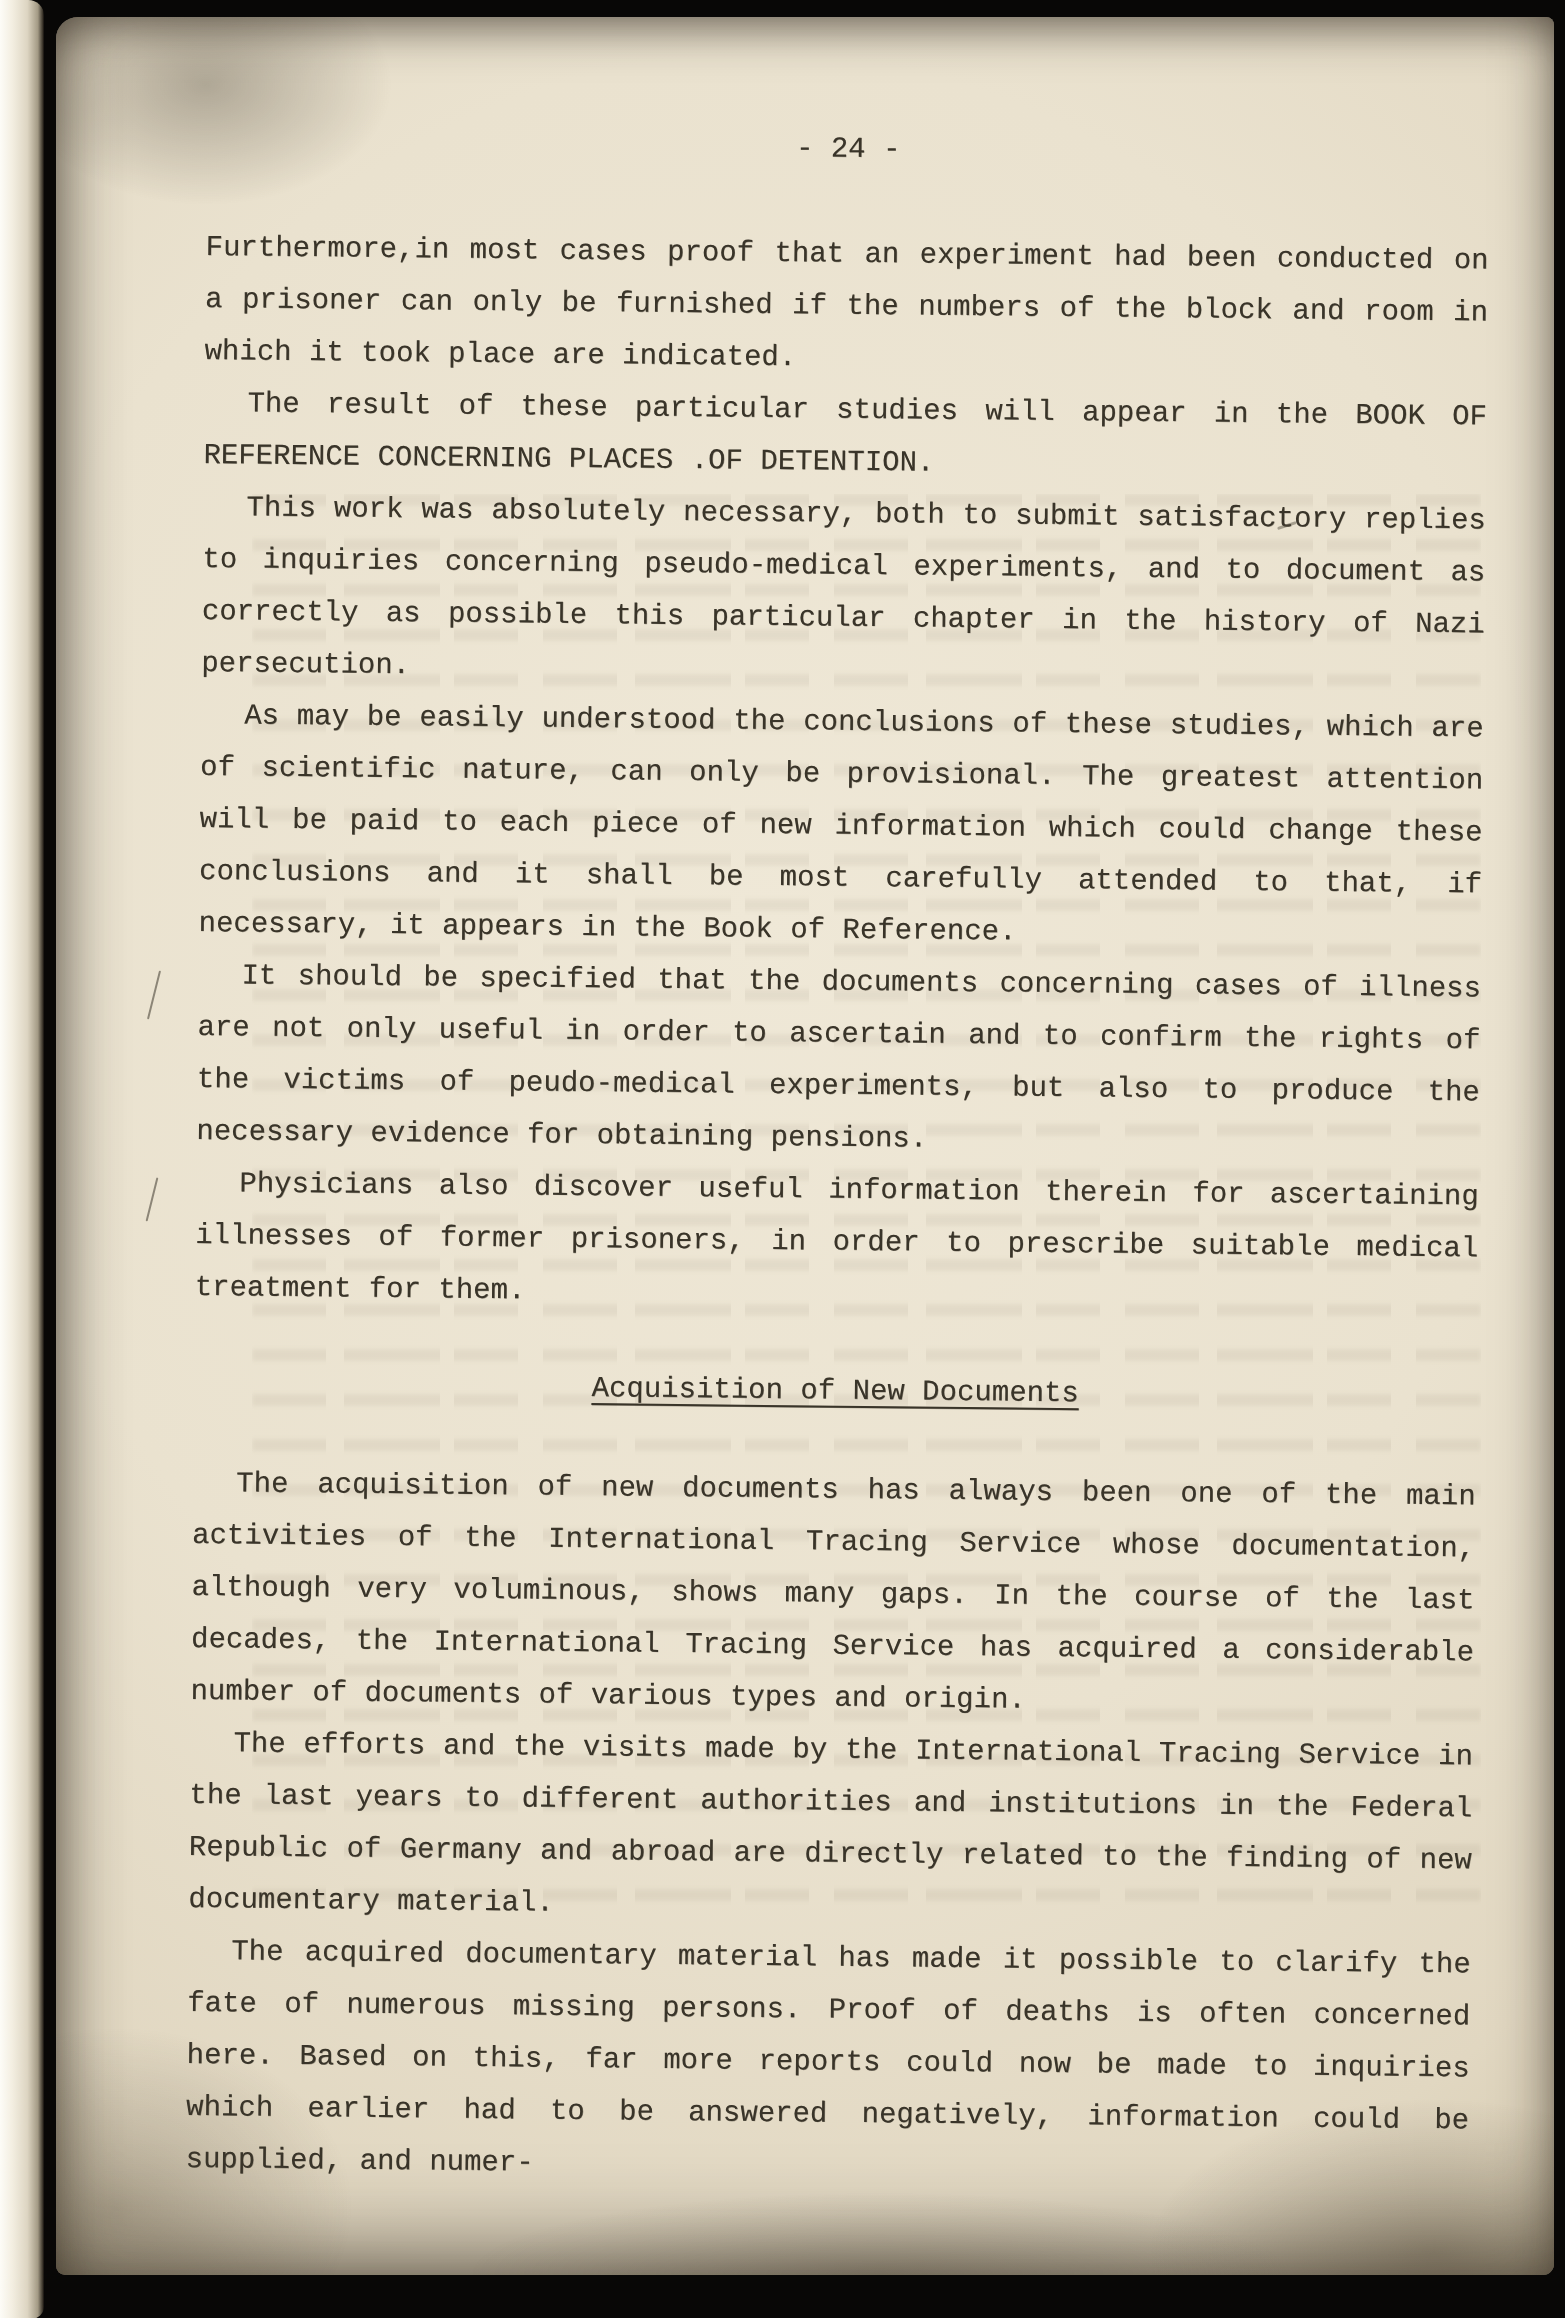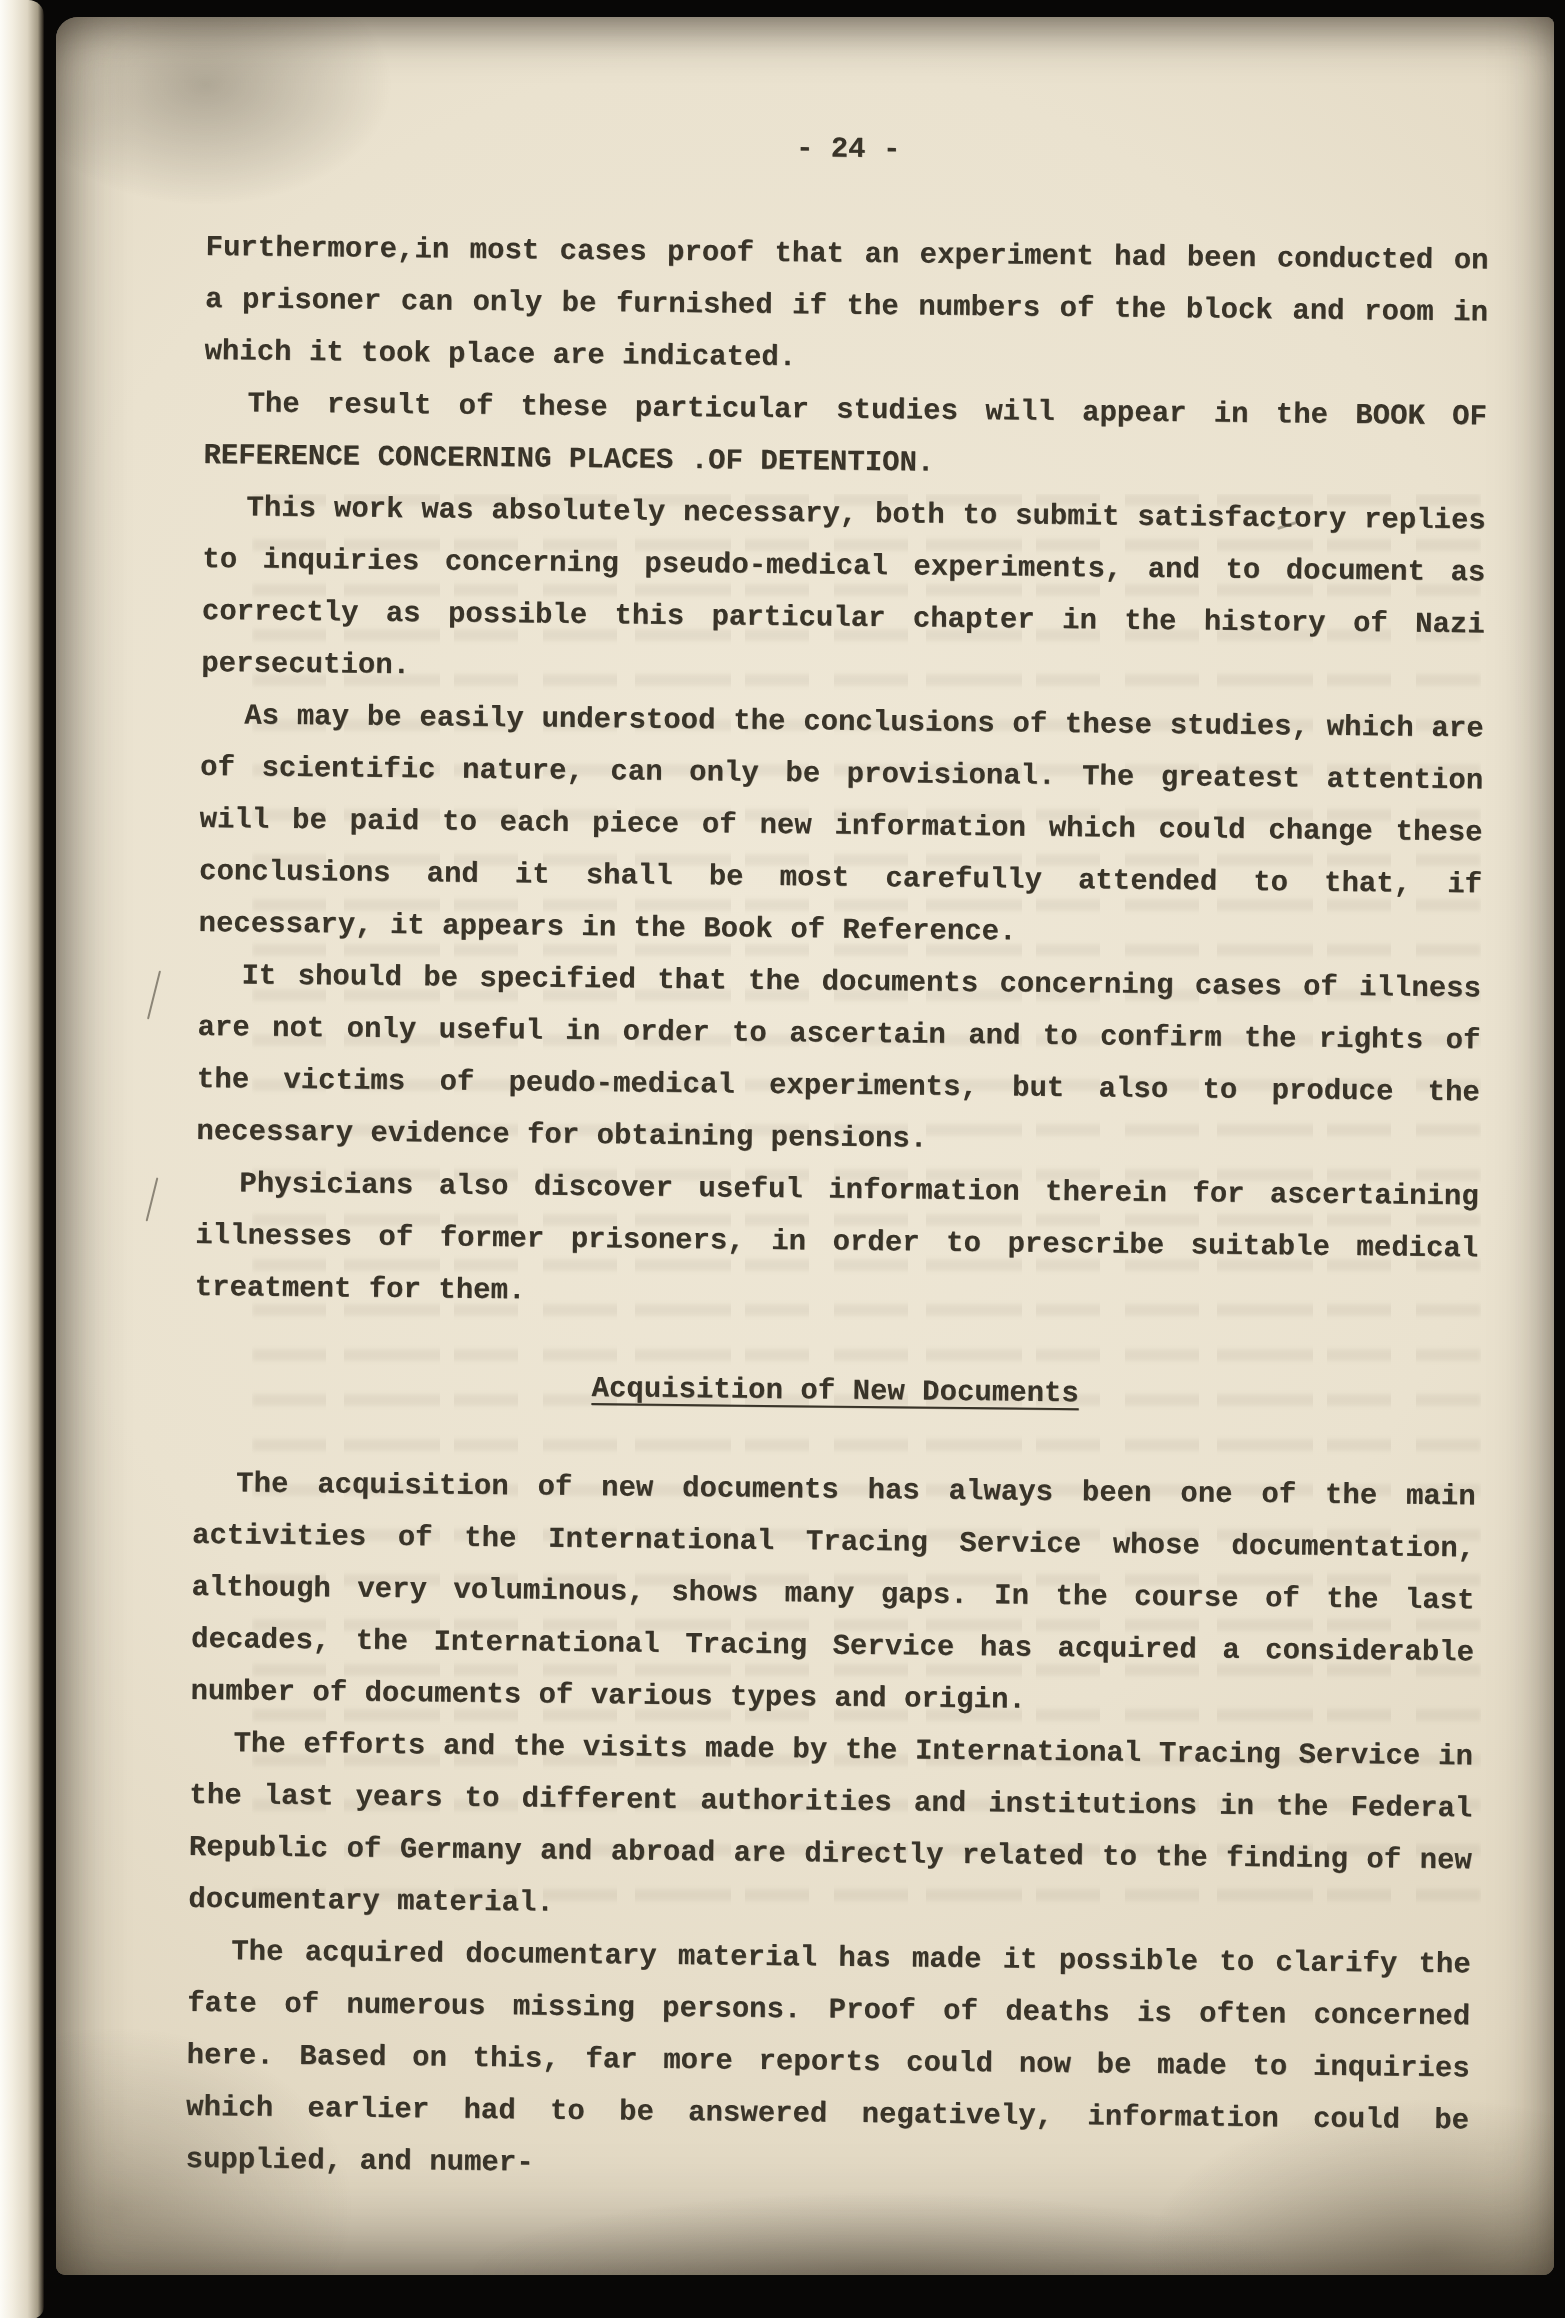--- a/index.html
+++ b/index.html
@@ -27,21 +27,20 @@
     left: 56px; top: 17px;
     width: 1498px; height: 2258px;
     background: radial-gradient(ellipse 115% 85% at 47% 40%,
       #efe8d7 0%, #eae2cf 45%, #e1d7c1 72%, #cdc1a5 92%, #b8ab8e 100%);
     border-radius: 22px 7.8px 11px 9.4px;
     box-shadow:
       inset 0 27px 47px -17px rgba(38,30,20,.55),
       inset 0 -63px 86px -35px rgba(38,30,20,.50),
       inset 38px 0 63px -30px rgba(38,30,20,.45),
       inset -28px 0 55px -30px rgba(38,30,20,.35);
-    font-weight: bold;
   }
 
   
   .grain {
     position: absolute; inset: 0;
     border-radius: inherit;
     pointer-events: none;
     background:
       radial-gradient(ellipse 266px 172px at 10% 3%, rgba(32,25,15,.28), transparent 70%),
       radial-gradient(ellipse 407px 219px at 92% 99%, rgba(45,35,20,.30), transparent 70%),

